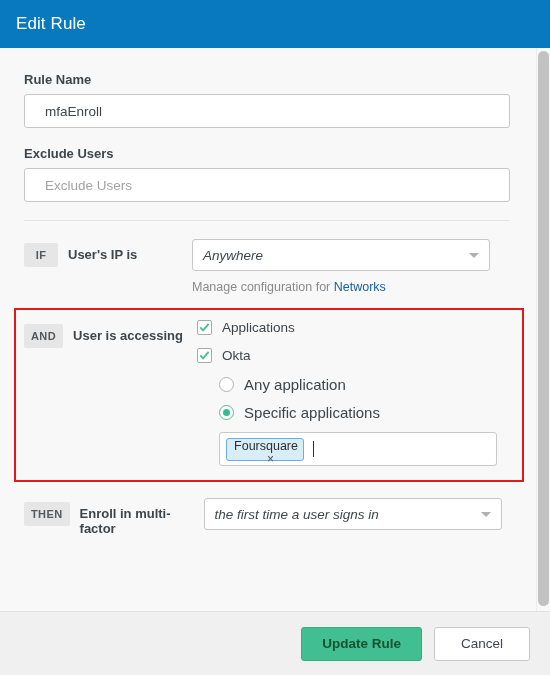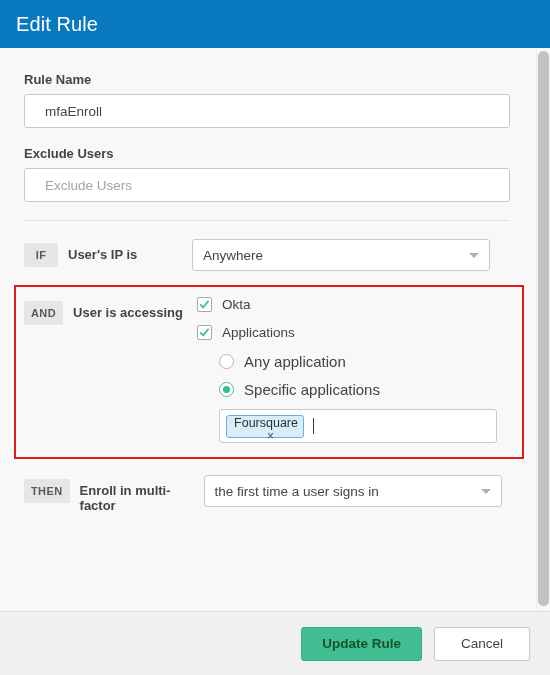--- a/index.html
+++ b/index.html
@@ -30,21 +30,21 @@
     height: 48px;
     min-height: 48px;
     background: #0879bf;
     display: flex;
     align-items: center;
     padding: 0 0 0 16px;
     box-sizing: border-box;
   }
   .modal-title {
     color: #ffffff;
-    font-size: 20px;
+    font-size: 17px;
     letter-spacing: 0.1px;
   }
 
   
   .modal-body {
     position: relative;
     flex: 1 1 auto;
     background: #f8f8f8;
     overflow: hidden;
     border-bottom: 1px solid #e0e0e0;
@@ -145,20 +145,21 @@
     height: 32px;
     box-sizing: border-box;
     border: 1px solid #c8c8c8;
     border-radius: 3px;
     background: #ffffff;
     font-size: 13.5px;
     color: #3f4549;
     display: flex;
     align-items: center;
     padding: 0 10px;
+    font-style: italic;
   }
   .select-arrow {
     position: absolute;
     right: 10px;
     top: 50%;
     margin-top: -2px;
     width: 0; height: 0;
     border-left: 5px solid transparent;
     border-right: 5px solid transparent;
     border-top: 5px solid #b0b0b0;
@@ -338,45 +339,48 @@
       <div class="divider"></div>
 
       <div class="cond-row">
         <span class="badge">IF</span>
         <span class="cond-label">User's IP is</span>
         <div class="cond-control">
           <div class="select-box">
             <span>Anywhere</span>
             <span class="select-arrow"></span>
           </div>
+          <div class="helper-text">
+            <span>Manage configuration for </span><a href="#">Networks</a>
+          </div>
         </div>
       </div>
 
       <div class="highlight-box">
         <div class="cond-row">
           <span class="badge">AND</span>
           <span class="cond-label">User is accessing</span>
           <div class="cond-control">
+
+            <div class="check-line">
+              <span class="checkbox">
+                <svg width="11" height="11" viewBox="0 0 11 11">
+                  <path d="M1.3 5.4 L4.1 8.4 L9.6 1.9" stroke="#41bf92" stroke-width="1.7" fill="none"></path>
+                </svg>
+              </span>
+              <span class="check-text">Applications</span>
+            </div>
 
             <div class="check-line">
               <span class="checkbox">
                 <svg width="11" height="11" viewBox="0 0 11 11">
                   <path d="M1.3 5.4 L4.1 8.4 L9.6 1.9" stroke="#41bf92" stroke-width="1.7" fill="none"></path>
                 </svg>
               </span>
               <span class="check-text">Okta</span>
-            </div>
-
-            <div class="check-line">
-              <span class="checkbox">
-                <svg width="11" height="11" viewBox="0 0 11 11">
-                  <path d="M1.3 5.4 L4.1 8.4 L9.6 1.9" stroke="#41bf92" stroke-width="1.7" fill="none"></path>
-                </svg>
-              </span>
-              <span class="check-text">Applications</span>
             </div>
 
             <div class="indent-48">
               <div class="radio-line">
                 <span class="radio"></span>
                 <span class="radio-text">Any application</span>
               </div>
               <div class="radio-line">
                 <span class="radio checked"></span>
                 <span class="radio-text">Specific applications</span>

